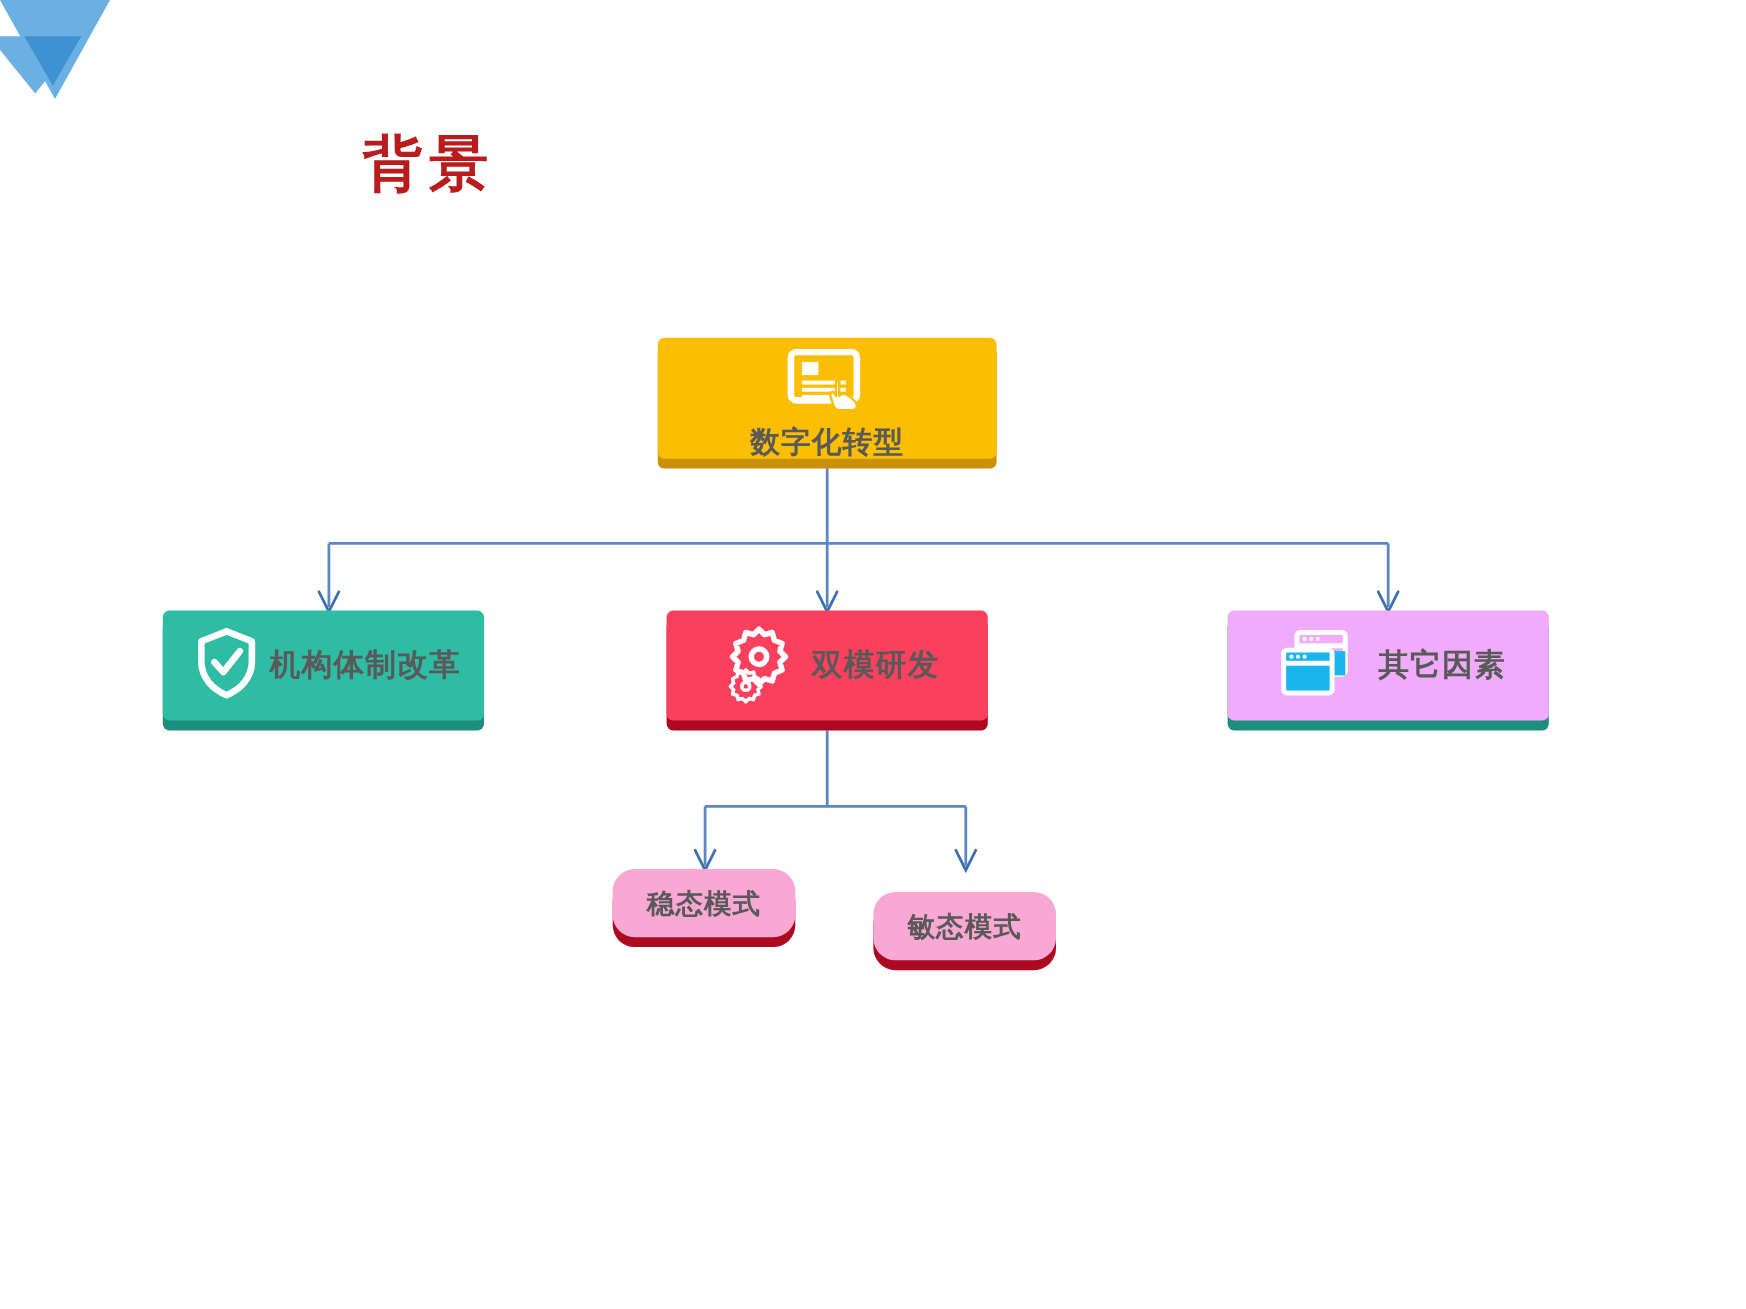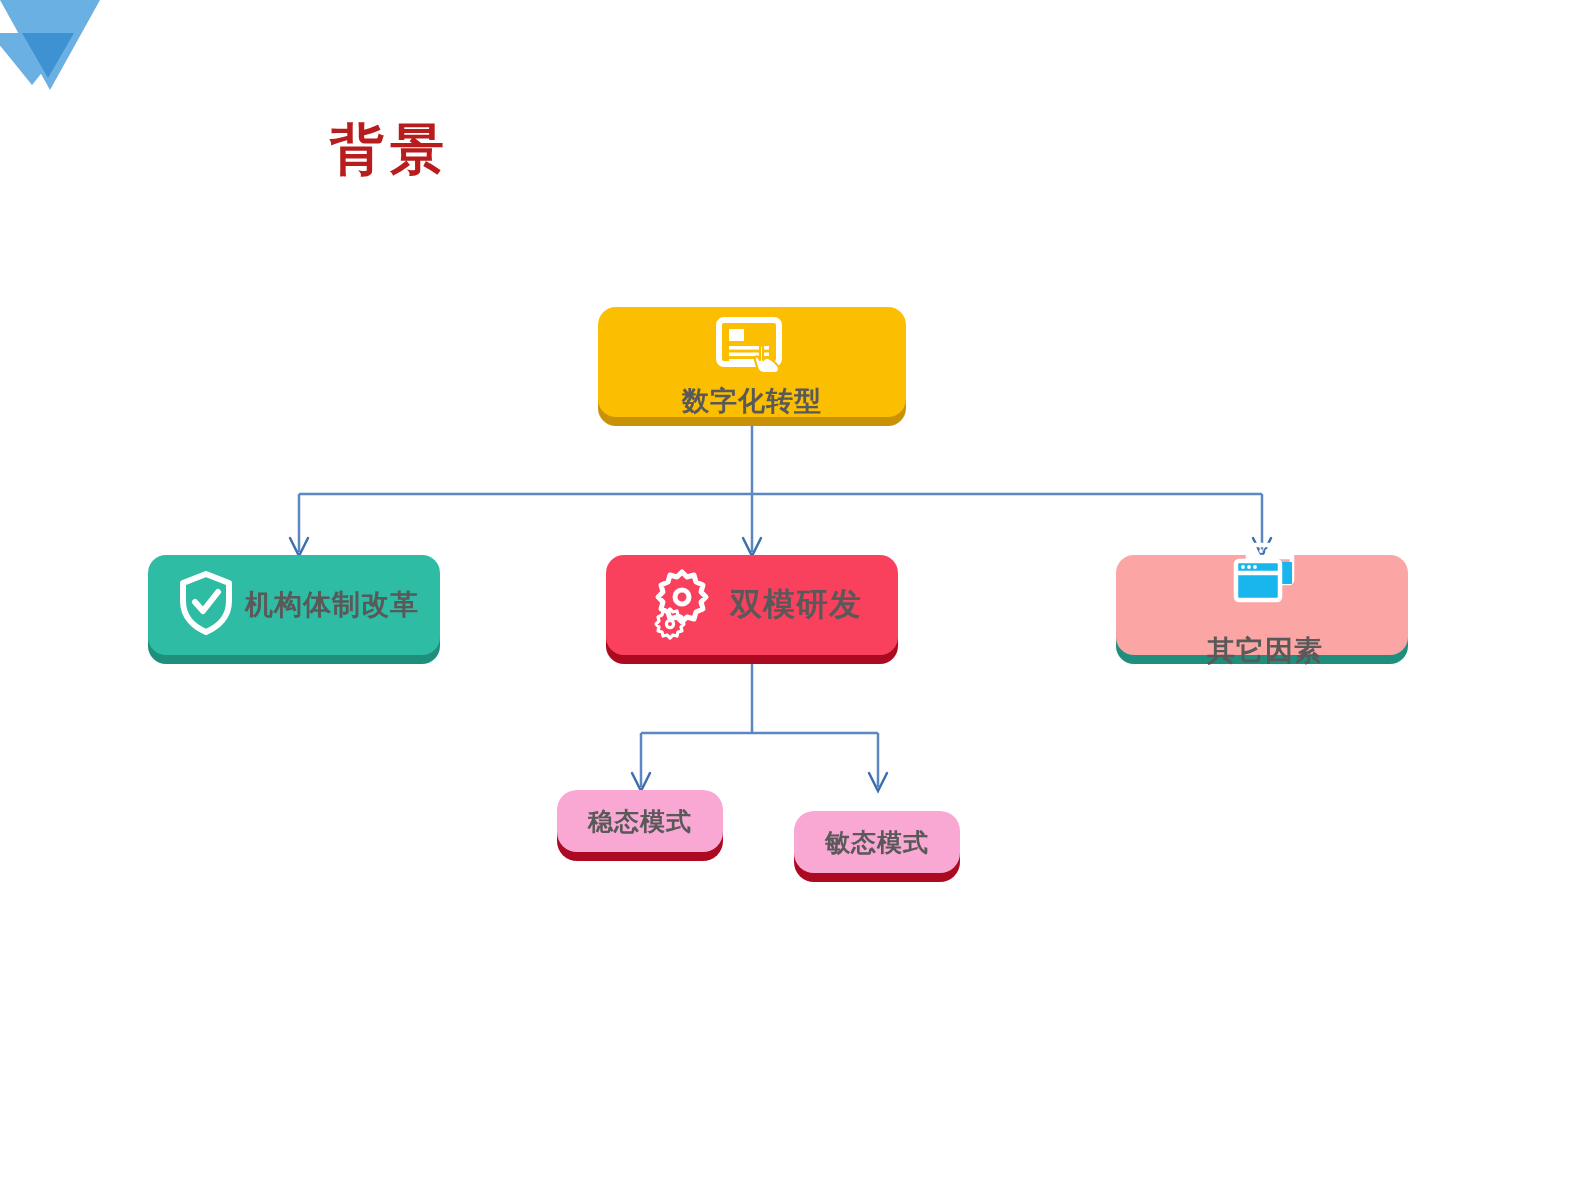--- a/index.html
+++ b/index.html
@@ -47,21 +47,21 @@
     top: 0;
     width: 1587px;
     height: 1190px;
     pointer-events: none;
   }
 
   
   .node {
     position: absolute;
     box-sizing: border-box;
-    border-radius: 18px;
+    border-radius: 6px;
     display: flex;
     align-items: center;
     justify-content: center;
     color: #555555;
     font-weight: bold;
     white-space: nowrap;
   }
   .node .node-label {
     color: #595959;
     font-weight: bold;
@@ -106,33 +106,32 @@
   #node-red {
     left: 606px;
     top: 555px;
     width: 292px;
     height: 100px;
     background: #F9415E;
     box-shadow: 0 9px 0 0 #AB0A20;
     gap: 20px;
     padding-left: 6px;
   }
-  #node-red .node-label { font-size: 32px; }
+  #node-red .node-label { font-size: 28px; }
 
   
   #node-blue {
     left: 1116px;
     top: 555px;
     width: 292px;
     height: 100px;
-    background: #fca5a5;
+    background: #f0abfc;
     box-shadow: 0 9px 0 0 #1F8F7D;
     gap: 22px;
     padding-left: 6px;
-    flex-direction: column;
   }
   #node-blue .node-label { font-size: 28px; }
 
   
   .leaf {
     top: 790px;
     width: 166px;
     height: 62px;
     background: #f9a8d4;
     box-shadow: 0 9px 0 0 #AB0A20;

